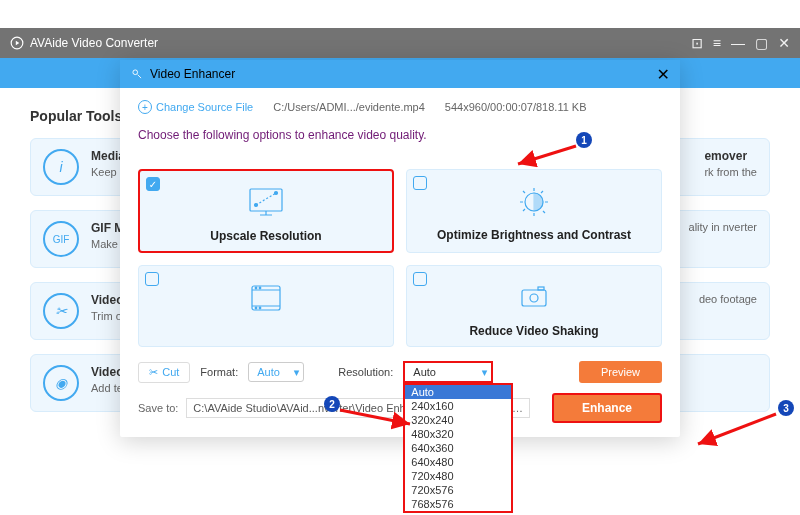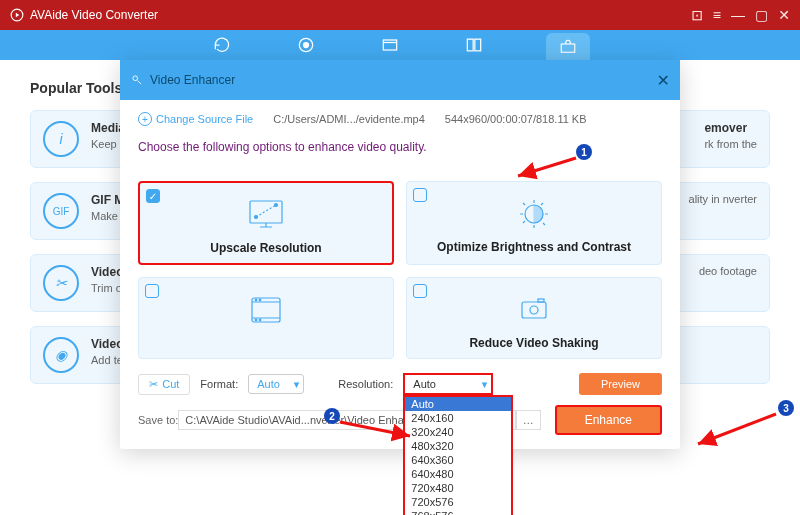--- a/index.html
+++ b/index.html
@@ -1,35 +1,35 @@
 <!DOCTYPE html>
 <html><head>
   <meta charset="utf-8">
   <style>
     * { box-sizing: border-box; margin: 0; padding: 0; font-family: "Segoe UI", Arial, sans-serif; }
     body { width: 800px; height: 515px; overflow: hidden; position: relative; background: #fff; }
-    .titlebar { height: 30px; background: #b91c1c; display: flex; align-items: center; justify-content: space-between; padding: 0 10px; color: #fff; }
+    .titlebar { height: 30px; background: #737373; display: flex; align-items: center; justify-content: space-between; padding: 0 10px; color: #fff; margin-top: 28px; }
     .titlebar-left { display: flex; align-items: center; gap: 6px; font-size: 12px; }
     .titlebar-icons { display: flex; gap: 10px; }
     .titlebar-icons span { font-size: 14px; cursor: pointer; opacity: 0.9; }
     .navbar { height: 30px; background: #42a9f0; display: flex; align-items: center; justify-content: center; gap: 60px; }
     .nav-icon { width: 24px; height: 18px; display: flex; align-items: center; justify-content: center; cursor: pointer; }
     .nav-icon svg { stroke: #fff; fill: none; }
     .nav-icon.active { background: #66bdf4; border-radius: 6px 6px 0 0; padding: 3px 12px; width: 44px; height: 28px; margin-top: 4px; }
     .page { position: relative; padding: 20px 30px; }
     .page h3 { font-size: 14px; font-weight: 600; color: #333; margin-bottom: 14px; }
     .tool-row { display: flex; gap: 20px; margin-bottom: 14px; }
     .tool-card { flex: 1; background: #eef7fe; border: 1px solid #d8ecfb; border-radius: 6px; padding: 10px 12px; display: flex; gap: 12px; align-items: flex-start; }
     .tool-icon { width: 36px; height: 36px; border: 2px solid #42a9f0; border-radius: 50%; display: flex; align-items: center; justify-content: center; color: #42a9f0; font-size: 14px; flex-shrink: 0; font-style: italic; font-weight: 500; }
     .tool-card .txt { font-size: 11px; color: #666; }
     .tool-card .ttl { font-size: 12px; font-weight: 600; color: #333; margin-bottom: 3px; }
 
     
     .modal { position: absolute; left: 120px; top: 60px; width: 560px; background: #fff; box-shadow: 0 4px 24px rgba(0,0,0,.18); border-radius: 2px; z-index: 10; }
-    .m-header { background: #42a9f0; color: #0c4a6e; height: 40px; display: flex; align-items: center; justify-content: space-between; padding: 2px 10px; font-size: 12px; }
+    .m-header { background: #42a9f0; color: #000000; height: 28px; display: flex; align-items: center; justify-content: space-between; padding: 2px 10px; font-size: 12px; }
     .m-header-left { display: flex; align-items: center; gap: 6px; }
     .m-header .close { cursor: pointer; font-size: 16px; }
     .m-body { padding: 12px 18px 14px; position: relative; }
     .src-row { display: flex; align-items: center; gap: 20px; font-size: 11px; color: #666; margin-bottom: 14px; }
     .src-row .add { color: #42a9f0; cursor: pointer; display: flex; align-items: center; gap: 4px; }
     .src-row .plus { border: 1px solid #42a9f0; border-radius: 50%; width: 14px; height: 14px; display: inline-flex; align-items: center; justify-content: center; font-size: 10px; }
     .desc { font-size: 12px; color: #701a75; margin-bottom: 27px; }
     .opts { display: grid; grid-template-columns: 1fr 1fr; gap: 12px; margin-bottom: 14px; }
     .opt { background: #eef7fe; border: 1px solid #d8ecfb; border-radius: 4px; padding: 12px 16px 8px; position: relative; text-align: center; }
     .opt.sel { border: 2px solid #e11; }
@@ -44,24 +44,24 @@
     .fmt { position: relative; }
     .fmt-sel { border: 1px solid #ccc; border-radius: 3px; padding: 3px 18px 3px 8px; color: #42a9f0; cursor: pointer; min-width: 56px; display: inline-block; position: relative; }
     .fmt-sel::after { content: "▾"; position: absolute; right: 4px; color: #42a9f0; }
     .res { position: relative; }
     .res-sel { border: 2px solid #e11; padding: 3px 18px 3px 8px; color: #333; cursor: pointer; min-width: 90px; display: inline-block; position: relative; background: #fff; z-index: 21; }
     .res-sel::after { content: "▾"; position: absolute; right: 4px; color: #42a9f0; }
     .res-dd { position: absolute; top: 22px; left: 0; width: 110px; border: 2px solid #e11; background: #fff; max-height: 130px; overflow: hidden; z-index: 20; }
     .res-dd div { padding: 1px 6px; font-size: 11px; color: #333; cursor: pointer; }
     .res-dd div.sel { background: #3a78d6; color: #fff; }
     .pv-btn { margin-left: auto; background: #f47b3a; color: #fff; border: 0; padding: 5px 22px; border-radius: 3px; cursor: pointer; font-size: 11px; text-align: right; }
-    .save-row { display: flex; align-items: center; font-size: 11px; color: #666; }
+    .save-row { display: flex; align-items: center; gap: 8px; font-size: 11px; color: #666; }
     .save-path { border: 1px solid #ddd; padding: 3px 6px; flex: 1; background: #fff; color: #555; overflow: hidden; white-space: nowrap; }
     .dots { border: 1px solid #ddd; padding: 3px 6px; cursor: pointer; background: #fff; }
-    .enh-btn { margin-left: 14px; background: #f47b3a; color: #fff; border: 2px solid #e11; padding: 6px 28px; border-radius: 3px; cursor: pointer; font-size: 12px; }
+    .enh-btn { margin-left: 14px; background: #f47b3a; color: #fff; border: 2px solid #e11; padding: 6px 28px; border-radius: 3px; cursor: pointer; font-size: 12px; font-weight: bold; }
 
     
     .circ { position: absolute; width: 16px; height: 16px; border-radius: 50%; background: #1447b8; color: #fff; font-size: 10px; font-weight: bold; display: flex; align-items: center; justify-content: center; z-index: 30; }
     .arrow { position: absolute; z-index: 25; }
   </style>
 </head>
 <body>
 
 <div class="titlebar">
   <div class="titlebar-left">

